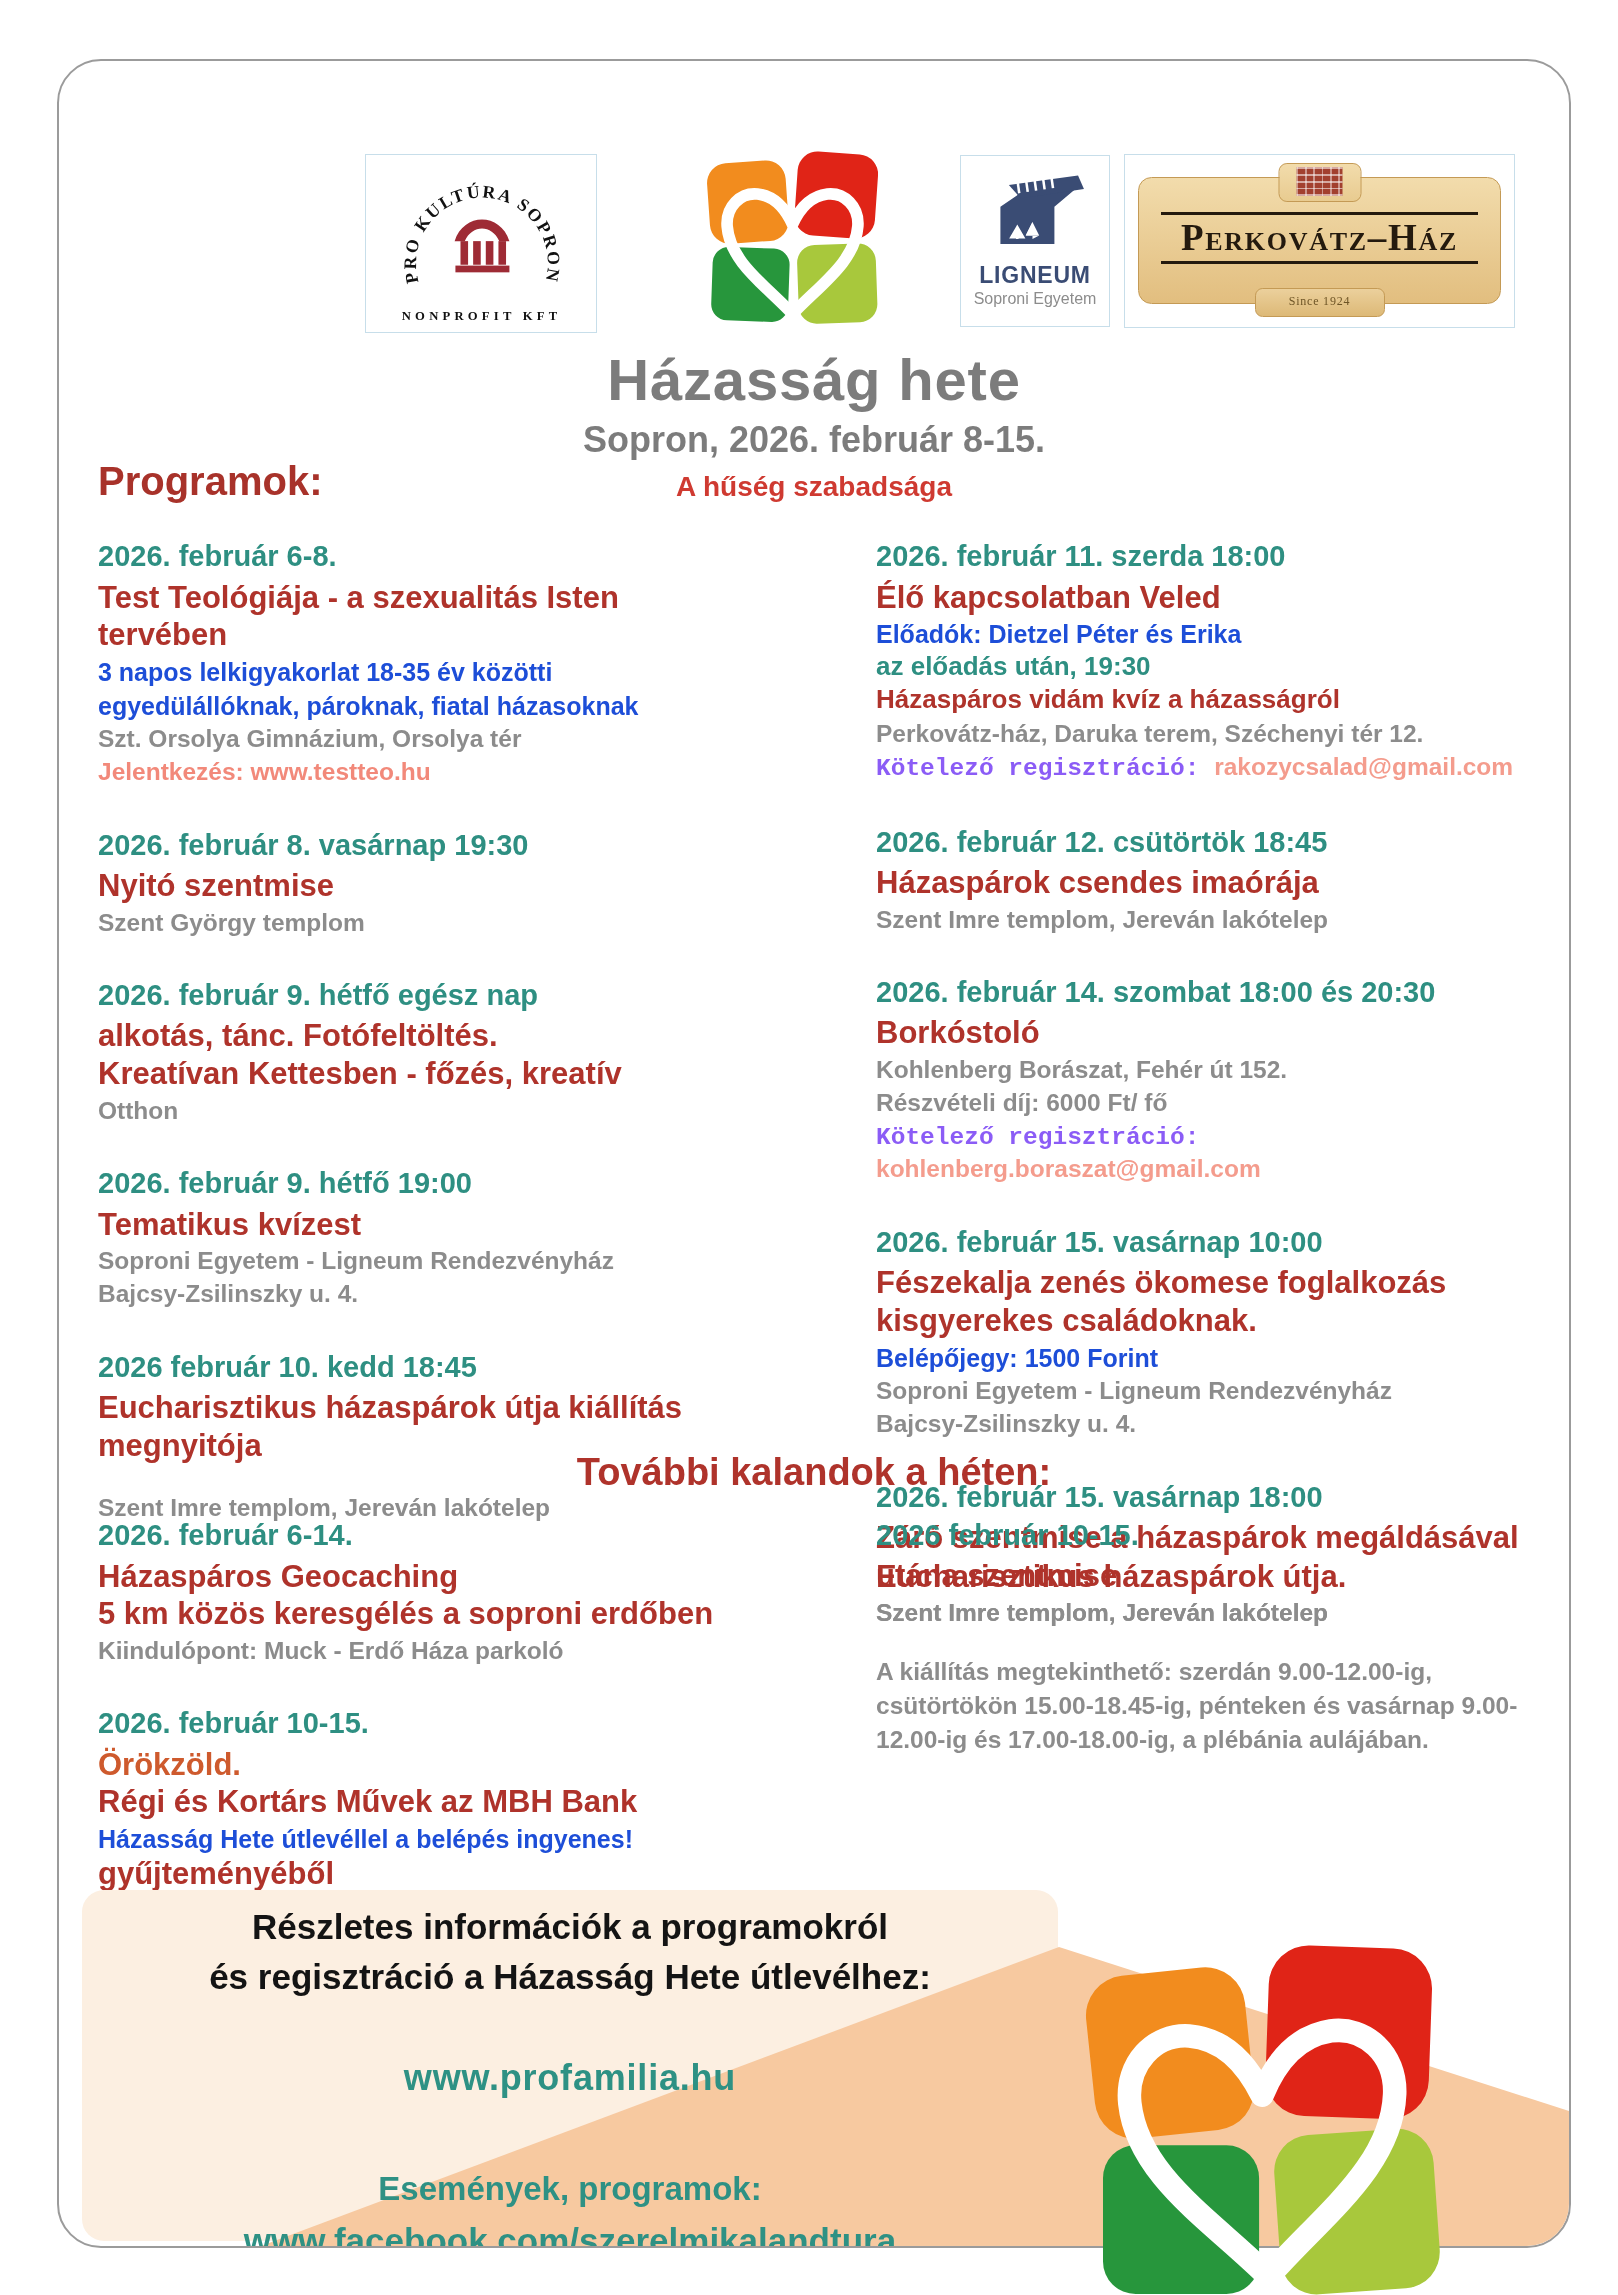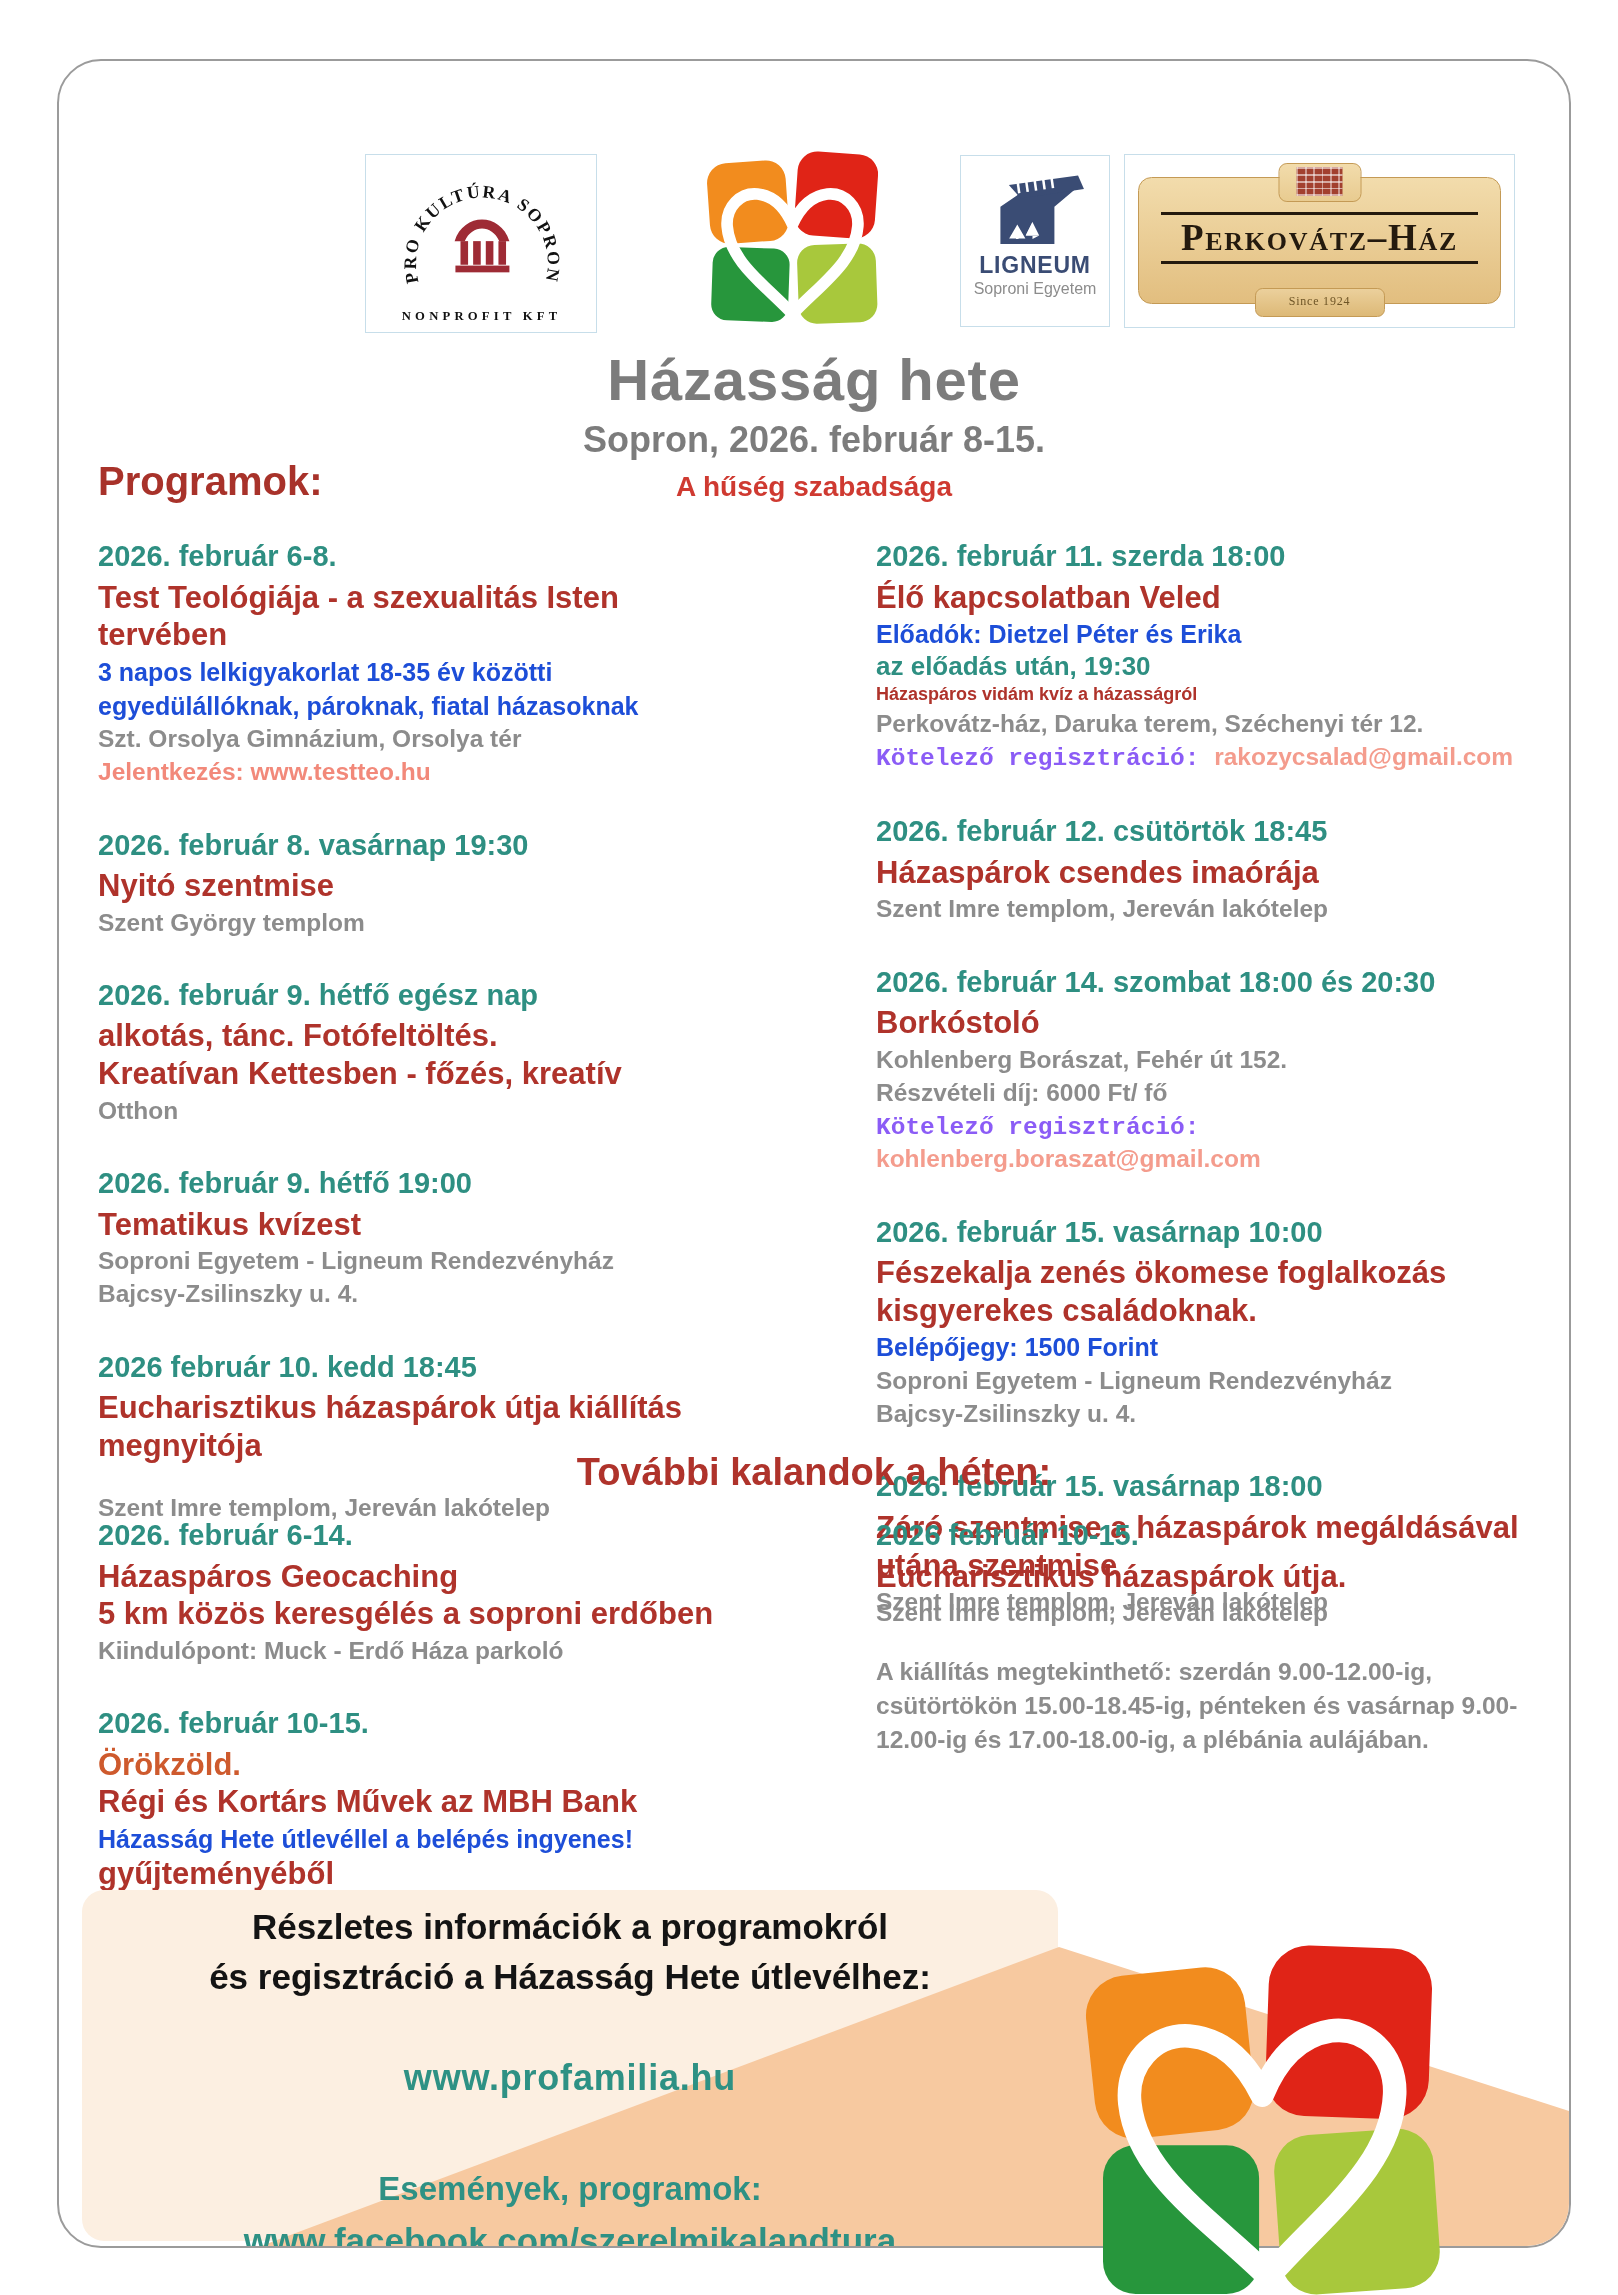--- a/index.html
+++ b/index.html
@@ -7,21 +7,21 @@
         font-family:"Liberation Sans",sans-serif;}
   .card{position:absolute;left:57px;top:59px;width:1510px;height:2185px;background:#fff;
         border:2.5px solid #9B9B9B;border-radius:44px;overflow:hidden;}
   
   .logo-box{position:absolute;background:#fff;border:1.7px solid #C7DEEA;box-sizing:border-box;text-align:center;}
   .logo-pro{left:306px;top:93px;width:232px;height:179px;}
   .heart-wrap{position:absolute;}
   .heart-top{left:644px;top:78px;width:179px;height:196px;}
   .heart-svg{width:100%;height:100%;display:block;}
   .logo-ligneum{left:901px;top:94px;width:150px;height:172px;}
-  .ligneum-name{margin-top:0;font-size:23px;font-weight:bold;color:#3A4C74;letter-spacing:0.8px;}
+  .ligneum-name{margin-top:10px;font-size:23px;font-weight:bold;color:#3A4C74;letter-spacing:0.8px;}
   .ligneum-sub{font-size:16px;color:#8C8C8C;margin-top:1.7px;}
   .logo-perkovatz{left:1065px;top:93px;width:391px;height:174px;}
   .sign{position:relative;margin:22px auto 0;width:361px;height:125px;
         background:linear-gradient(180deg,#F2DCAC,#E2BE7F);border:1.7px solid #C49A55;border-radius:13.5px;}
   .sign-tab-top{position:absolute;top:-15px;left:50%;transform:translateX(-50%);width:81px;height:37px;
         background:linear-gradient(180deg,#F2DCAC,#E8CB90);border:1.7px solid #C49A55;border-radius:8.4px;}
   .sign-house{width:46px;height:29px;margin:2.5px auto 0;background:#A2402F;
         background-image:repeating-linear-gradient(0deg,rgba(255,255,255,.55) 0 1.7px,transparent 1.7px 6.7px),
                          repeating-linear-gradient(90deg,rgba(255,255,255,.45) 0 1.7px,transparent 1.7px 8.4px);}
   .sign-text{display:block;width:88%;margin:34px auto 0;text-align:center;
@@ -45,21 +45,21 @@
   .col-right{left:817px;top:477px;width:692px;}
   .more-heading{position:absolute;top:1390px;left:0;width:100%;text-align:center;
         font-size:38px;font-weight:bold;color:#AF332B;}
   .more-left{left:39px;top:1456px;width:742px;}
   .more-right{left:817px;top:1456px;width:692px;}
   .program{margin-bottom:39px;}
   .ln{line-height:1.28;}
   .ln.date{color:#2E8F82;font-size:29px;font-weight:bold;margin-bottom:3.4px;}
   .ln.date-sm{color:#2E8F82;font-size:26px;font-weight:bold;}
   .ln.title{color:#AF332B;font-size:31px;font-weight:bold;line-height:1.22;}
-  .ln.title-sm{color:#AF332B;font-size:18px;font-weight:bold;}
+  .ln.title-sm{color:#AF332B;font-size:26px;font-weight:bold;}
   .ln.title-orange{color:#CE5A2D;font-size:31px;font-weight:bold;line-height:1.22;}
   .ln.orange{color:#1d4ed8;font-size:25px;font-weight:bold;margin-top:1.7px;}
   .ln.info{color:#8C8C8C;font-size:24.5px;font-weight:600;margin-top:1.7px;}
   .ln.salmon{color:#F2897A;font-size:24.5px;font-weight:700;margin-top:1.7px;}
   .ln.note{color:#8C8C8C;font-size:24.5px;font-weight:600;line-height:1.38;}
   .ln.gap{margin-top:27px;}
   .ln-part.salmon-bold{color:#8b5cf6;font-weight:800;font-family:Liberation Mono, monospace;}
   .ln-part.salmon-light{color:#F49C8D;font-weight:700;}
   
   .footer-panel{position:absolute;left:23px;top:1829px;width:976px;bottom:5px;

